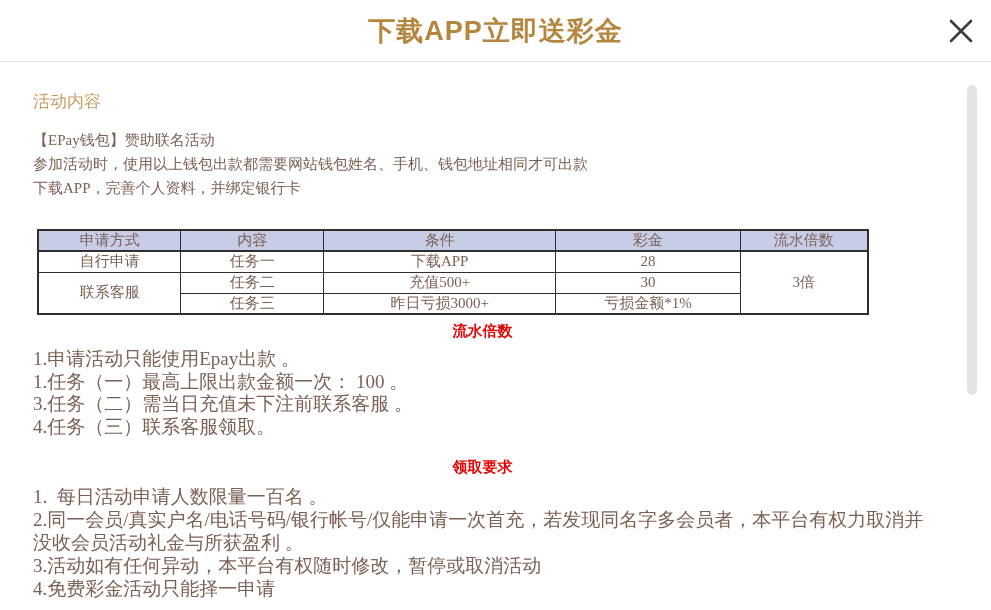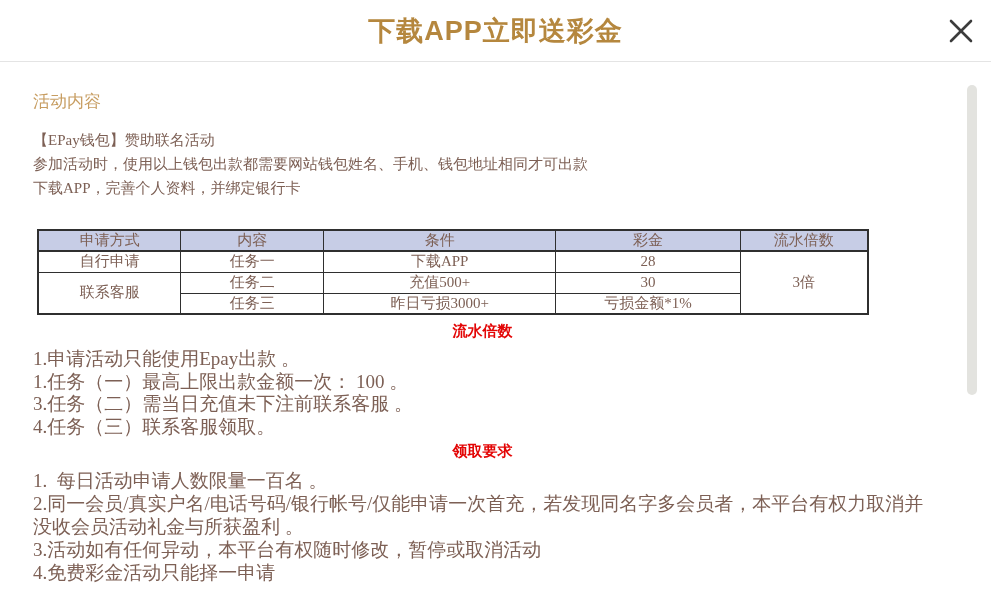--- a/index.html
+++ b/index.html
@@ -76,21 +76,21 @@
   table.promo-table tbody tr { height:21px; }
   .red-heading {
     font-family:"Liberation Sans","DejaVu Sans",sans-serif;
     color:#e30505;
     font-weight:bold;
     font-size:15px;
     text-align:center;
     width:899px;
   }
   .red-heading.first { margin-top:7px; }
-  .red-heading.second { margin-top:4px; }
+  .red-heading.second { margin-top:20px; }
   .rule-list { margin-top:7px; }
   .rule-list p {
     font-size:19px;
     line-height:22.5px;
     white-space:pre-wrap;
   }
   .rule-list.second { margin-top:8px; }
   .rule-list.second p { line-height:23px; }
   .scrollbar-thumb {
     position:absolute;

